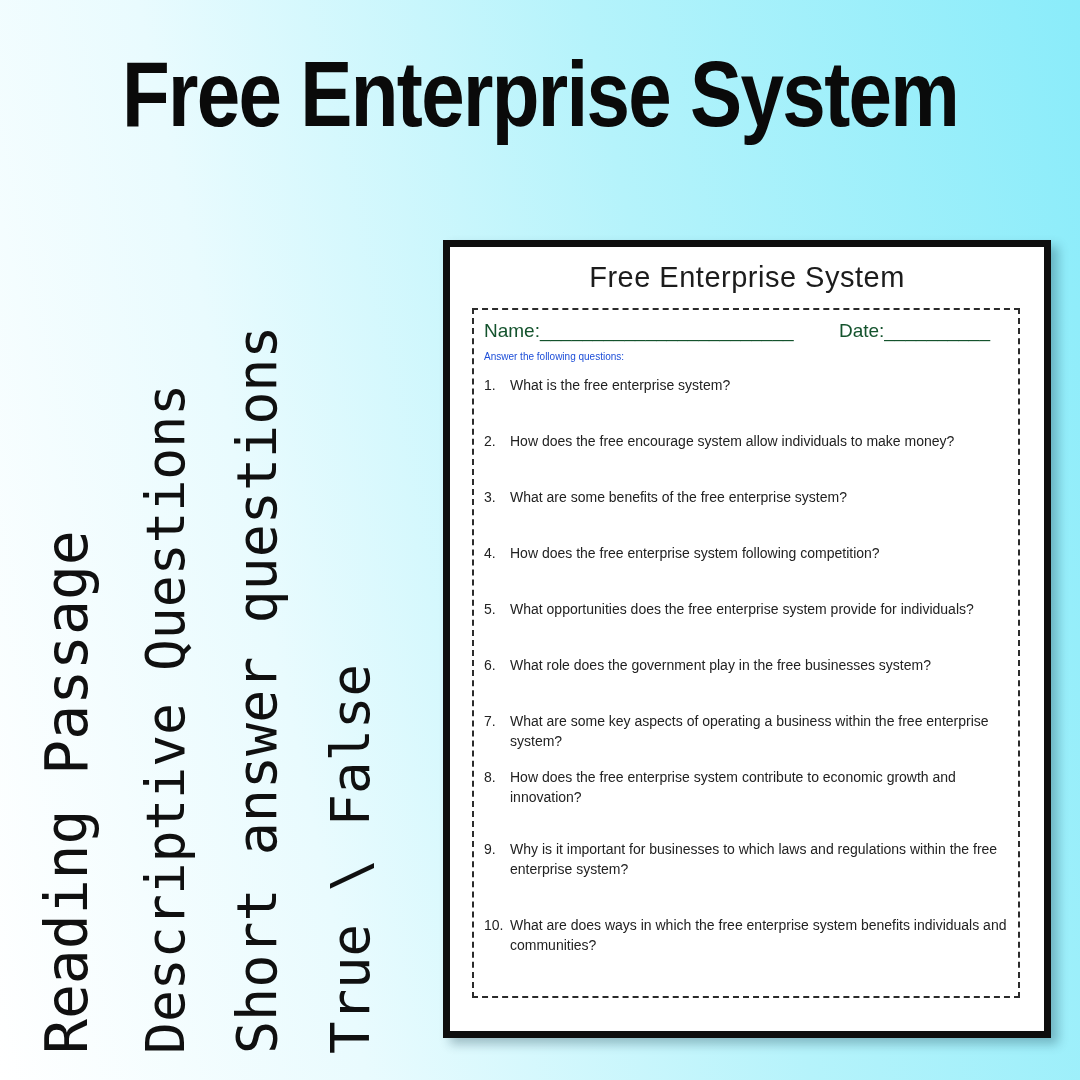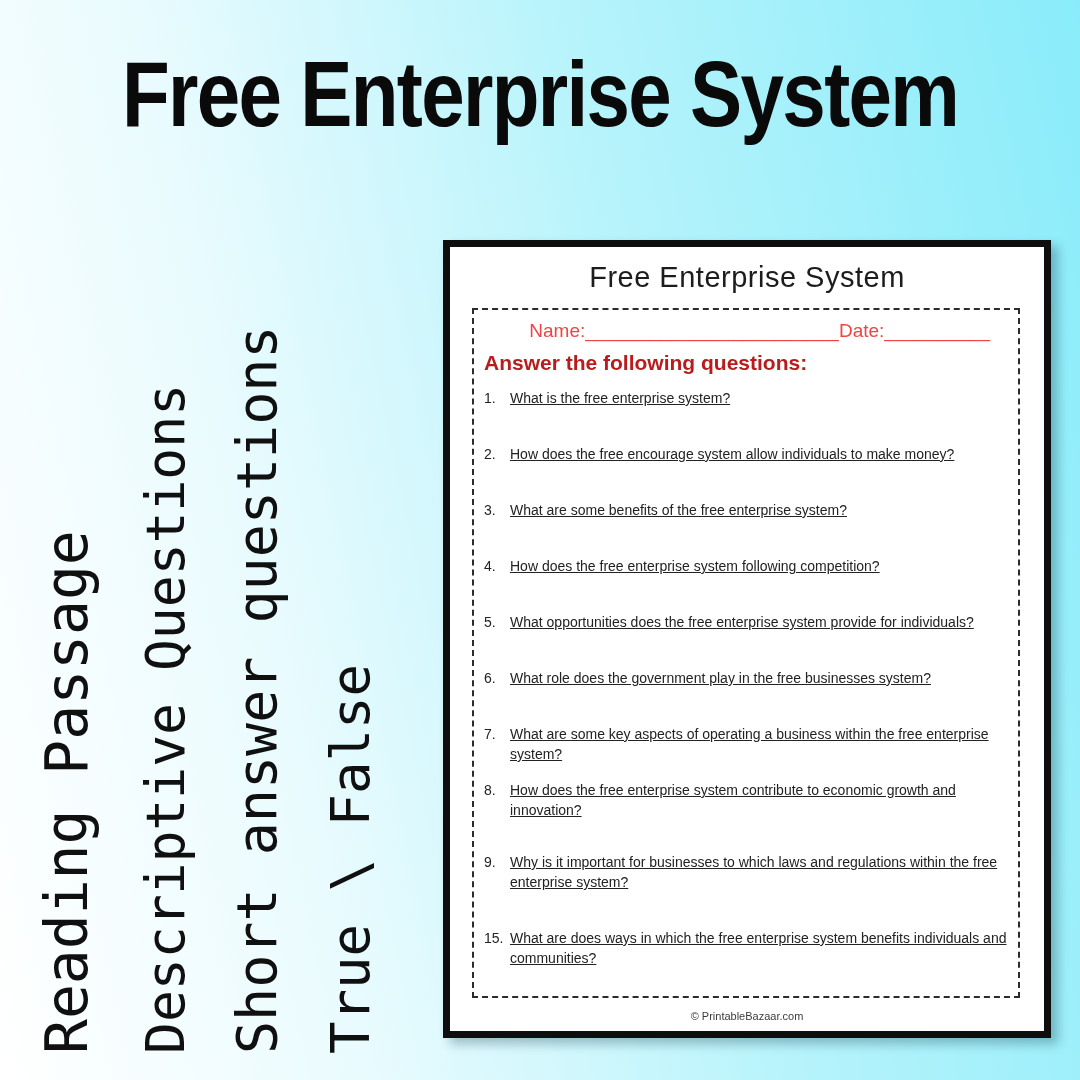--- a/index.html
+++ b/index.html
@@ -62,47 +62,47 @@
   .ws-box {
     position: absolute;
     left: 22px; top: 61px;
     width: 548px; height: 690px;
     box-sizing: border-box;
     border: 2px dashed #2b2b2b;
     padding: 8px 8px 0 10px;
   }
   .name-row {
     display: flex;
-    justify-content: flex-end;
+    justify-content: space-between;
     font-size: 19px;
-    color: #ef4444;
+    color: #14532d;
     margin-top: 2px;
     white-space: nowrap;
   }
   .date-field { margin-right: 20px; }
   .instructions {
     margin-top: 9px;
-    font-size: 21px;
-    font-weight: 700;
-    color: #b91c1c;
+    font-size: 10px;
+    font-weight: 400;
+    color: #1d4ed8;
   }
   .questions { margin-top: 13px; }
   .q-row {
     display: flex;
     font-size: 14px;
     line-height: 20px;
     color: #222;
     margin-bottom: 36px;
   }
   .q-row:nth-of-type(7) { margin-bottom: 16px; }
   .q-row:nth-of-type(8) { margin-bottom: 32px; }
   .q-row:nth-of-type(9) { margin-bottom: 36px; }
   .q-row:nth-of-type(10){ margin-bottom: 0; }
   .q-num { flex: none; width: 26px; }
-  .q-text { flex: 1; text-decoration: underline; }
+  .q-text { flex: 1; }
   .ws-footer {
     position: absolute;
     bottom: 9px; left: 0;
     width: 100%;
     text-align: center;
     font-size: 11px;
     color: #3c3c3c;
   }
 </style>
 </head>
@@ -176,21 +176,20 @@
           <span class="q-num">8.</span>
           <span class="q-text">How does the free enterprise system contribute to economic growth and innovation?</span>
         </div>
 
         <div class="q-row">
           <span class="q-num">9.</span>
           <span class="q-text">Why is it important for businesses to which laws and regulations within the free enterprise system?</span>
         </div>
 
         <div class="q-row">
-          <span class="q-num">15.</span>
+          <span class="q-num">10.</span>
           <span class="q-text">What are does ways in which the free enterprise system benefits individuals and communities?</span>
         </div>
       </div>
 
   </div>
 
-  <div class="ws-footer">© PrintableBazaar.com</div>
 </div>
 
 </body></html>

